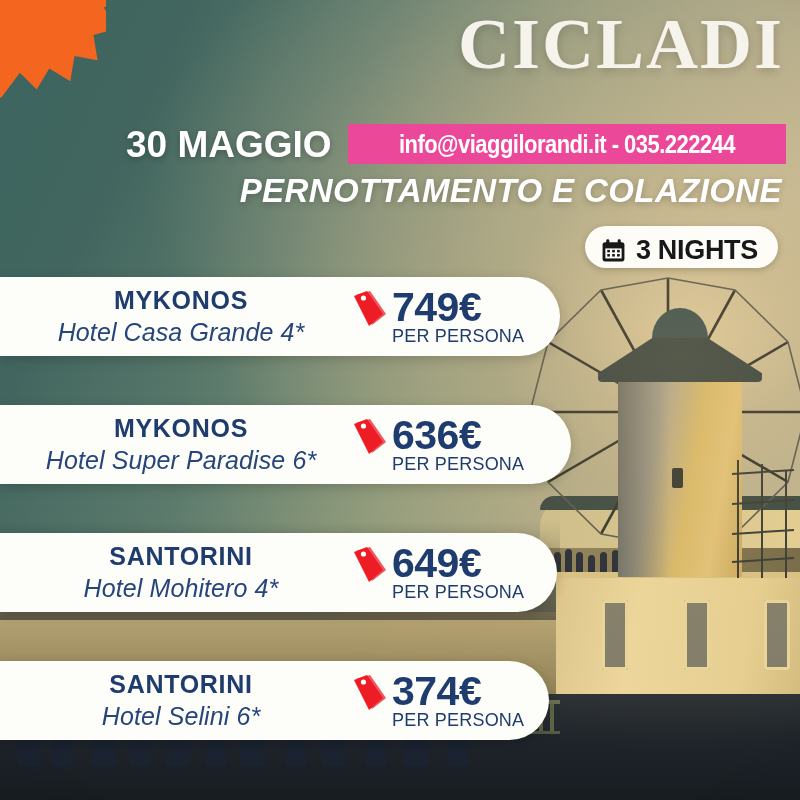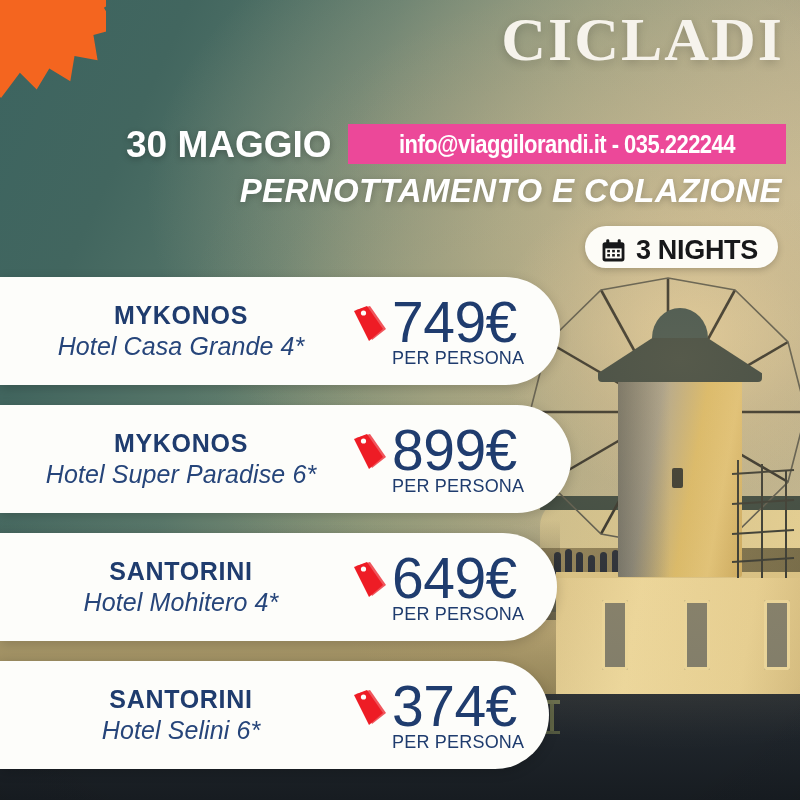--- a/index.html
+++ b/index.html
@@ -139,21 +139,21 @@
       0% 43%, -8% 34%, 3% 31%, 0% 19%, 10% 20%,
       13% 8%, 24% 13%, 31% 2%, 40% 9%
     );
   }
 
   
   .title {
     position:absolute; right:16px; top:8px;
     font-family:"Liberation Serif", serif;
     font-weight:bold;
-    font-size:62px;
+    font-size:72px;
     line-height:1;
     letter-spacing:2px;
     color:#f6f3ec;
     text-shadow:0 3px 10px rgba(0,0,0,.18);
   }
 
   .subrow {
     position:absolute; left:126px; top:122px;
     width:660px; height:44px;
     display:flex; align-items:center; gap:16px;
@@ -198,21 +198,21 @@
   }
   .nights-text {
     font-size:27px; font-weight:bold; color:#17181a;
     letter-spacing:-.3px; line-height:1; white-space:nowrap;
   }
   .cal-icon { width:25px; height:25px; display:block; }
 
   
   .card {
     position:absolute; left:0;
-    height:108px;
+    height:79px;
     background:#fdfdfa;
     border-radius:0 60px 60px 0;
     display:flex; align-items:center;
     box-shadow:0 3px 12px rgba(0,0,0,.18);
   }
   .card-1 { top:277px; width:560px; }
   .card-2 { top:405px; width:571px; }
   .card-3 { top:533px; width:557px; }
   .card-4 { top:661px; width:549px; }
 
@@ -233,21 +233,21 @@
   }
 
   .card-right {
     flex:1;
     display:flex; align-items:center;
     padding-right:14px;
   }
   .tag-icon { width:38px; height:42px; flex:0 0 38px; margin-right:2px; margin-top:-12px; }
   .price-block { color:#1f3c6e; }
   .price {
-    font-size:57px; font-weight:normal; line-height:1.02;
+    font-size:41px; font-weight:bold; line-height:1.02;
     letter-spacing:-.5px;
   }
   .per {
     font-size:18px; font-weight:normal; letter-spacing:.2px;
     line-height:1.1; margin-top:-2px;text-align:right;
   }
 </style>
 </head>
 <body>
 
@@ -398,21 +398,21 @@
       <div class="dest">MYKONOS</div>
       <div class="hotel">Hotel Super Paradise 6*</div>
     </div>
     <div class="card-right">
       <svg class="tag-icon" viewBox="0 0 38 42">
         <path d="M4 6 L18 2 L34 25 L20 36 Z" fill="#f0565c"></path>
         <path d="M2 7 L15 2 L31 25 L17 37 Z" fill="#ee1c25"></path>
         <circle cx="11.5" cy="9" r="2.6" fill="#fdfdfa"></circle>
       </svg>
       <div class="price-block">
-        <div class="price">899€</div>
+        <div class="price">636€</div>
         <div class="per">PER PERSONA</div>
       </div>
     </div>
   </div>
 
   <div class="card card-3">
     <div class="card-left">
       <div class="dest">SANTORINI</div>
       <div class="hotel">Hotel Mohitero 4*</div>
     </div>

